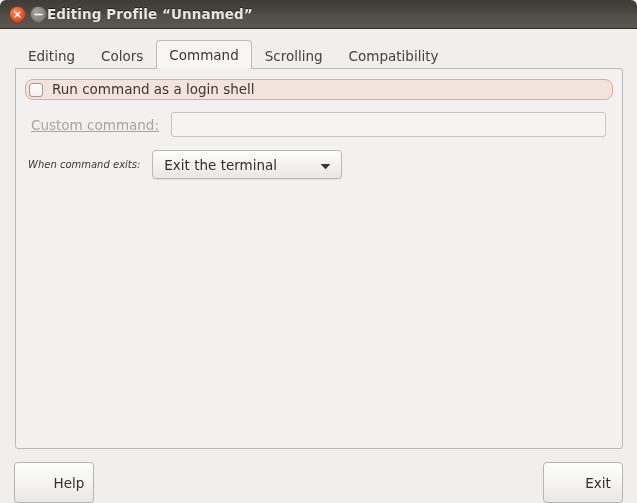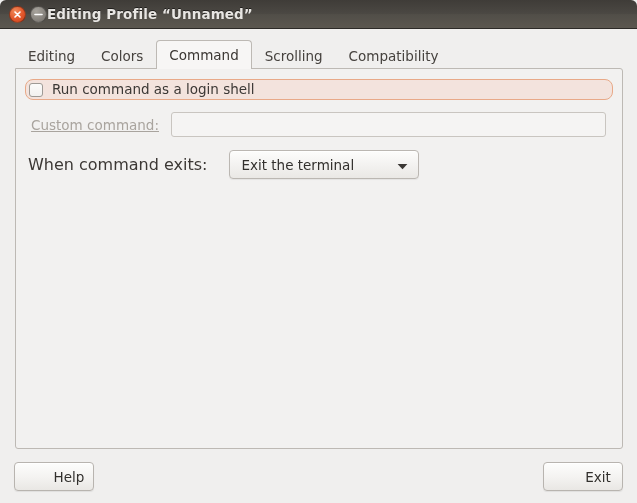--- a/index.html
+++ b/index.html
@@ -198,23 +198,24 @@
 
   
   .combo-row {
     display: flex;
     align-items: center;
     margin-top: 13px;
     padding-left: 3px;
   }
 
   .combo-label {
-    font-size: 16px;
+    font-size: 10px;
     color: #3c3835;
-    margin-right: 22px;
+    margin-right: 12px;
+    font-style: italic;
   }
 
   .combo {
     width: 190px;
     height: 29px;
     background: linear-gradient(to bottom, #fdfdfc 0%, #f3f2f0 52%, #eae8e5 100%);
     border: 1px solid #bbb7b2;
     border-radius: 4px;
     display: flex;
     align-items: center;
@@ -227,21 +228,21 @@
   .combo-value {
     font-size: 13.5px;
     color: #32302d;
   }
 
   .caret { display: block; }
 
   
   .btn {
     position: absolute;
-    height: 29px;
+    height: 41px;
     min-width: 80px;
     background: linear-gradient(to bottom, #fdfdfc 0%, #f4f3f1 52%, #e9e7e4 100%);
     border: 1px solid #b8b4af;
     border-radius: 4px;
     display: flex;
     align-items: center;
     justify-content: center;
     font-size: 13.5px;
     color: #32302d;
     box-shadow: 0 1px 0 rgba(255,255,255,0.9) inset, 0 1px 1px rgba(0,0,0,0.07);

